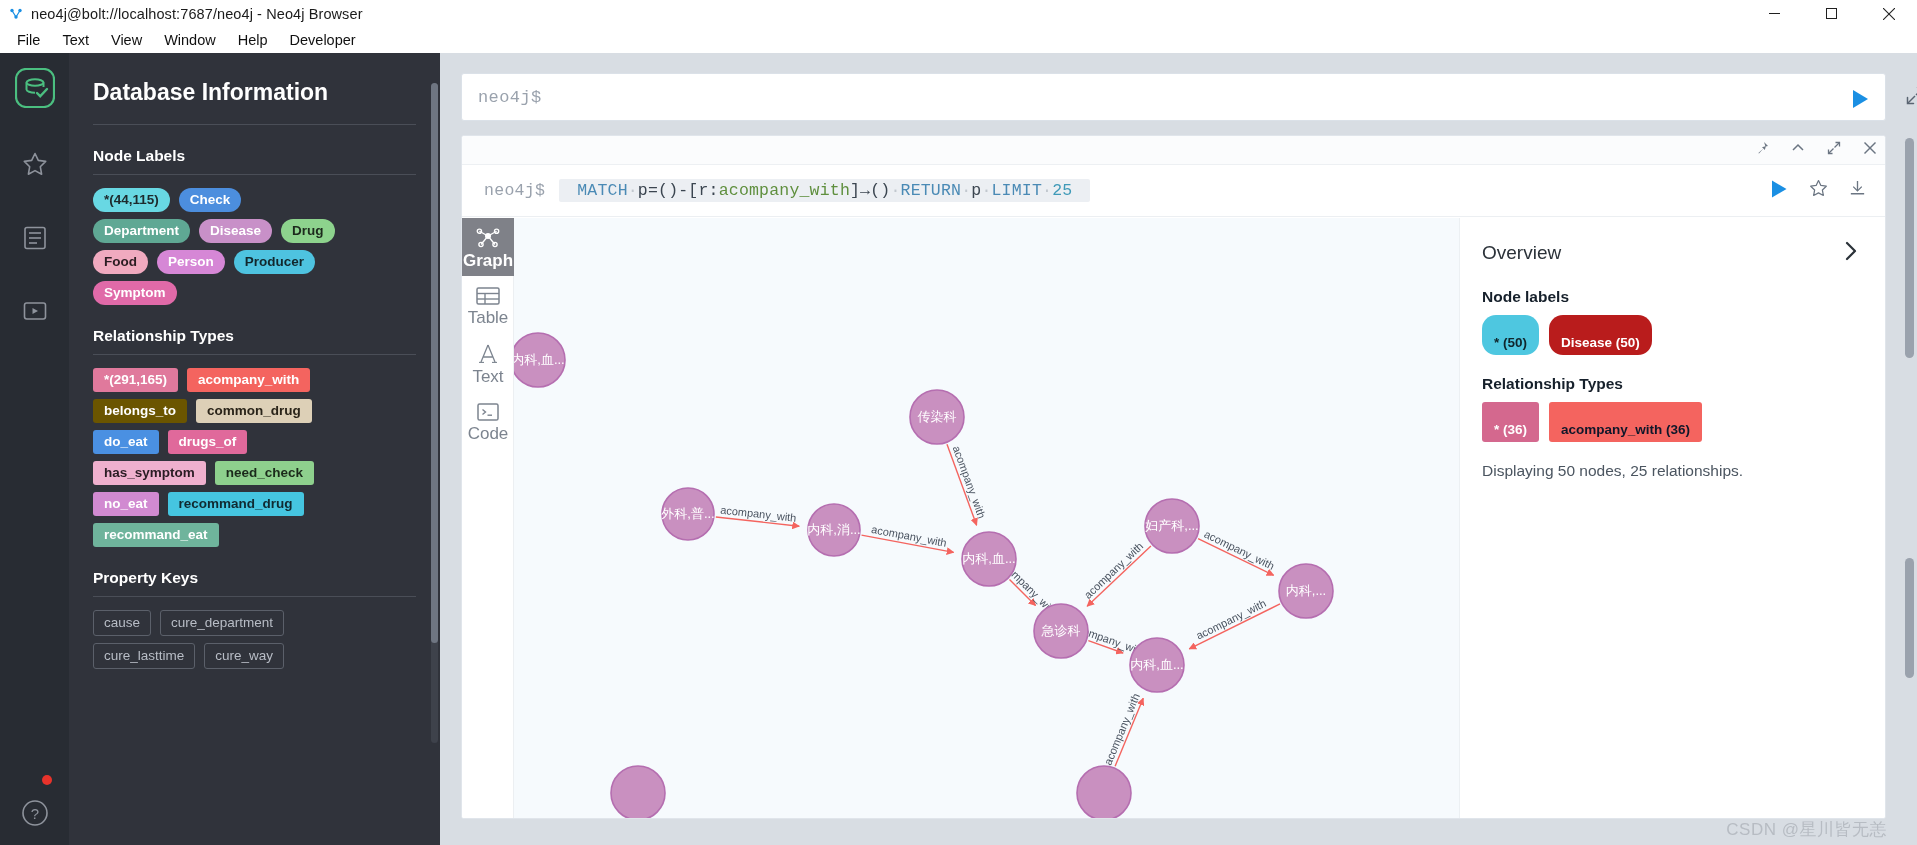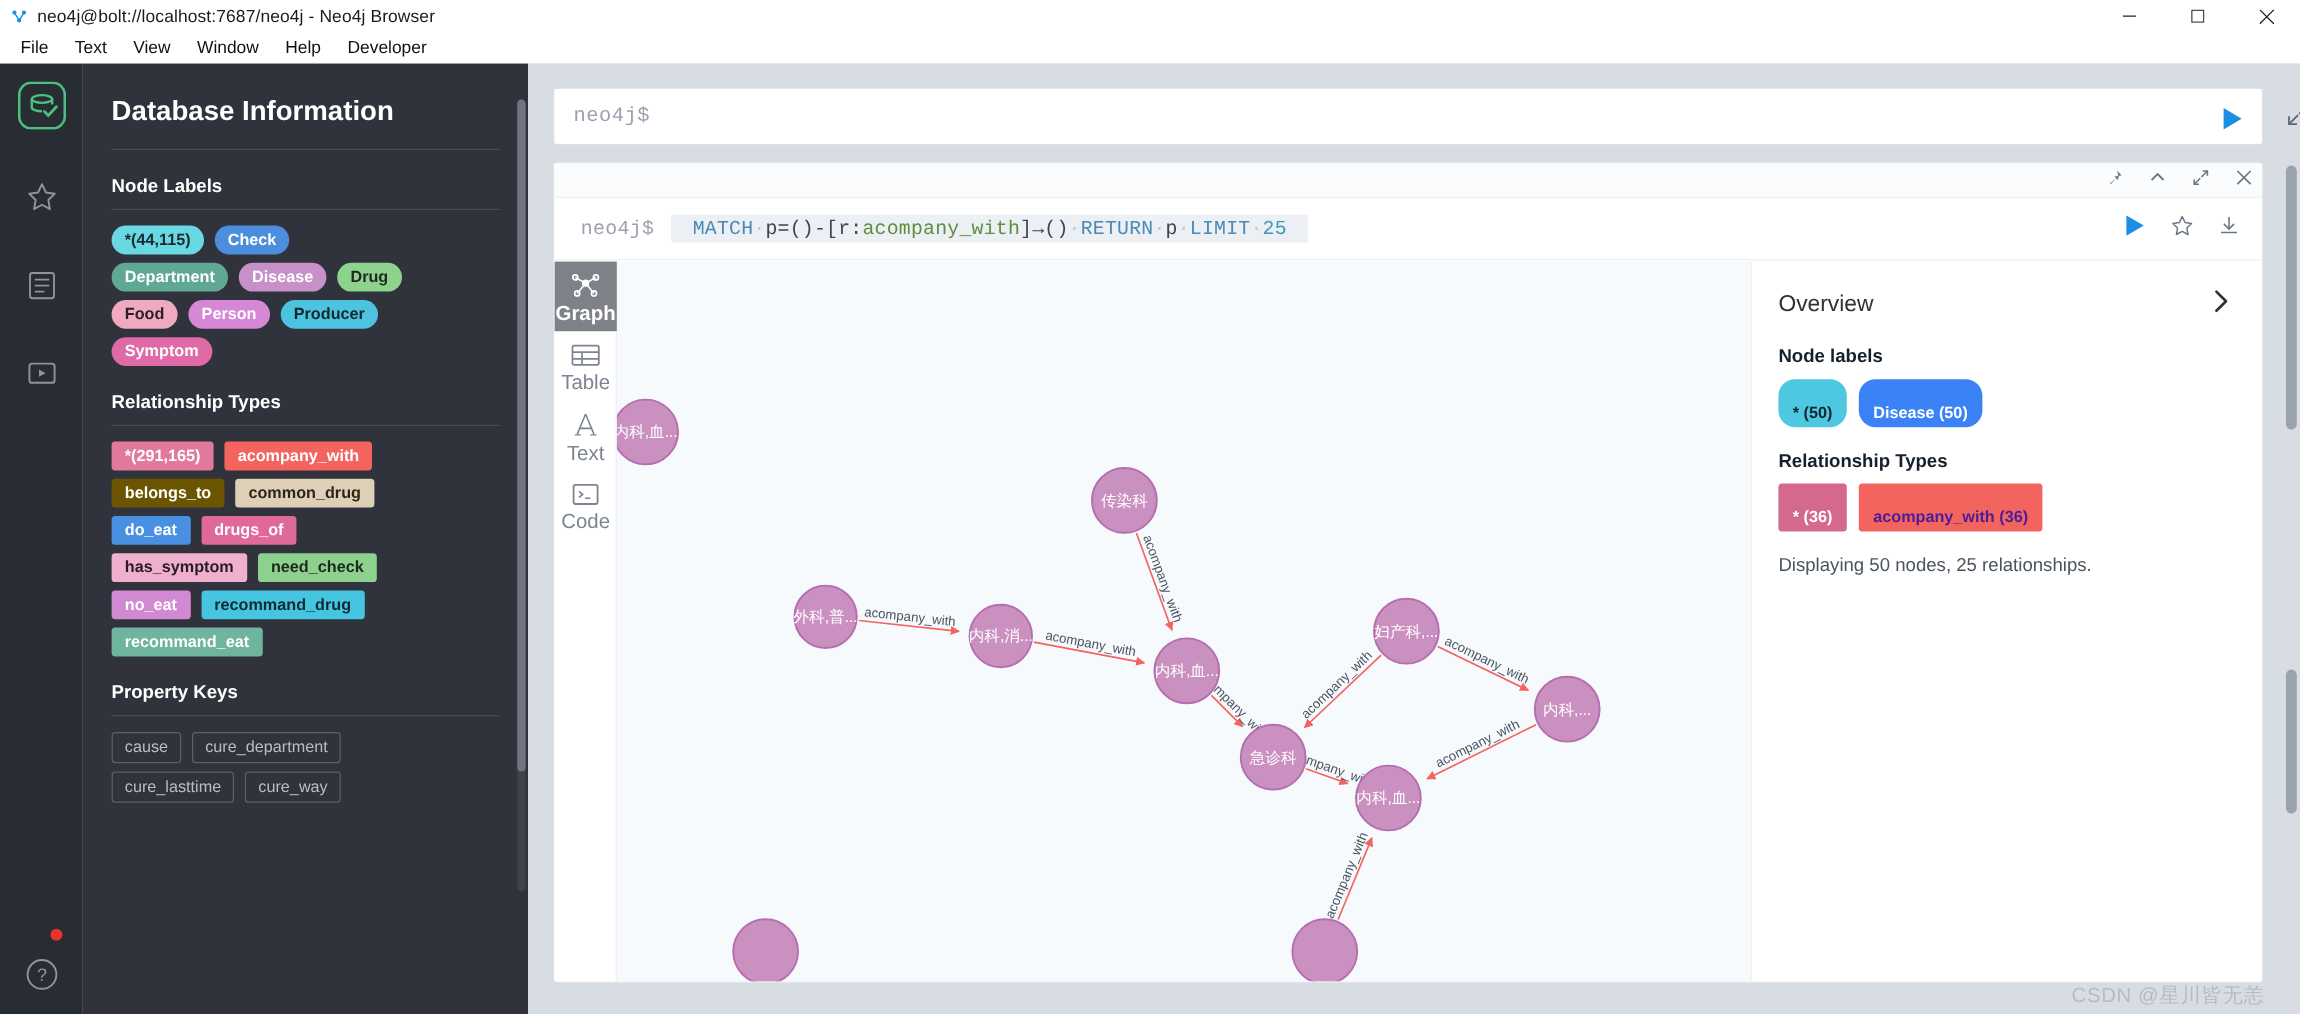--- a/index.html
+++ b/index.html
@@ -580,26 +580,26 @@
               <span class="ov-title">Overview</span>
               <span class="ov-chevron">
                 <svg width="16" height="22" viewBox="0 0 16 22">
                     <path d="M4 3 L12 11 L4 19" fill="none" stroke="#2b3239" stroke-width="2.2" stroke-linecap="round" stroke-linejoin="round"></path>
                   </svg>
               </span>
             </div>
             <div class="ov-sec-title">Node labels</div>
             <div class="ov-chips" id="ov-node-chips">
                 <span class="ov-chip" style="background: rgb(78, 199, 224); color: rgb(16, 38, 44);">* (50)</span>
-                <span class="ov-chip" style="background: #3b82f6; color: rgb(255, 255, 255);">Disease (50)</span>
+                <span class="ov-chip" style="background: #b91c1c; color: rgb(255, 255, 255);">Disease (50)</span>
               </div>
             <div class="ov-sec-title">Relationship Types</div>
             <div class="ov-chips" id="ov-rel-chips">
                 <span class="ov-chip rel" style="background: rgb(212, 104, 142); color: rgb(255, 255, 255);">* (36)</span>
-                <span class="ov-chip rel" style="background: rgb(244, 100, 95); color: #4c1d95;">acompany_with (36)</span>
+                <span class="ov-chip rel" style="background: rgb(244, 100, 95); color: #0f172a;">acompany_with (36)</span>
               </div>
             <div class="ov-note">Displaying 50 nodes, 25 relationships.</div>
           </div>
 
         </div>
       </div>
 
       <div class="res-scroll">
         <i style="height:220px;margin-top:0"></i>
         <i style="height:120px;margin-top:200px"></i>

